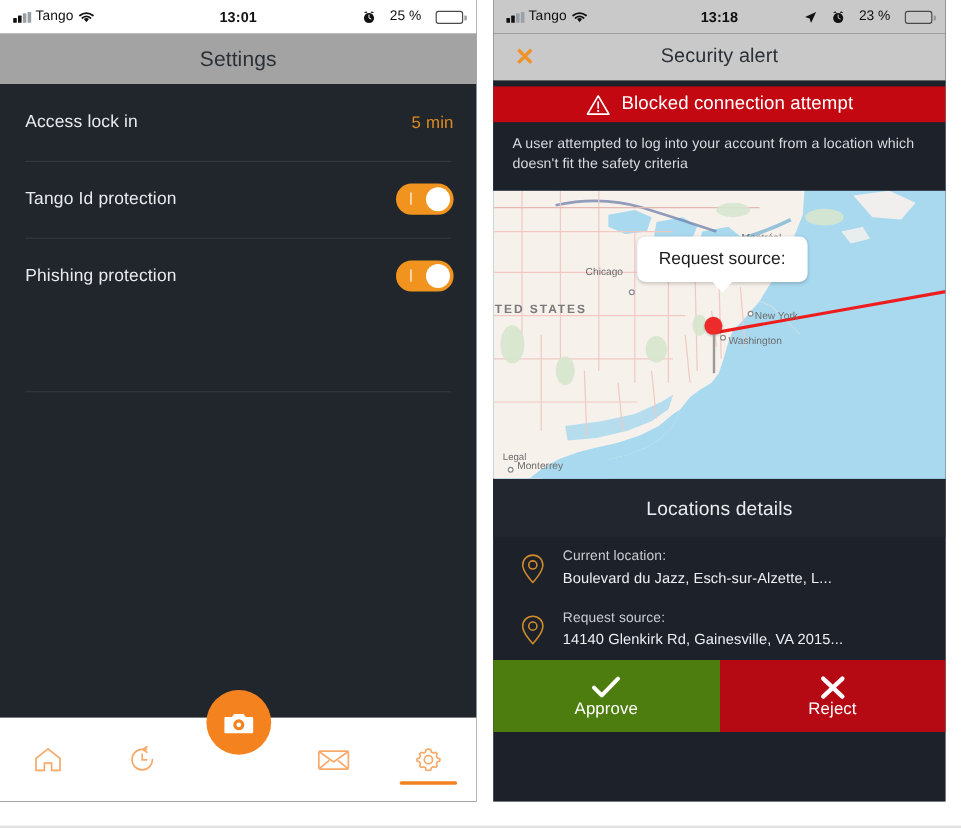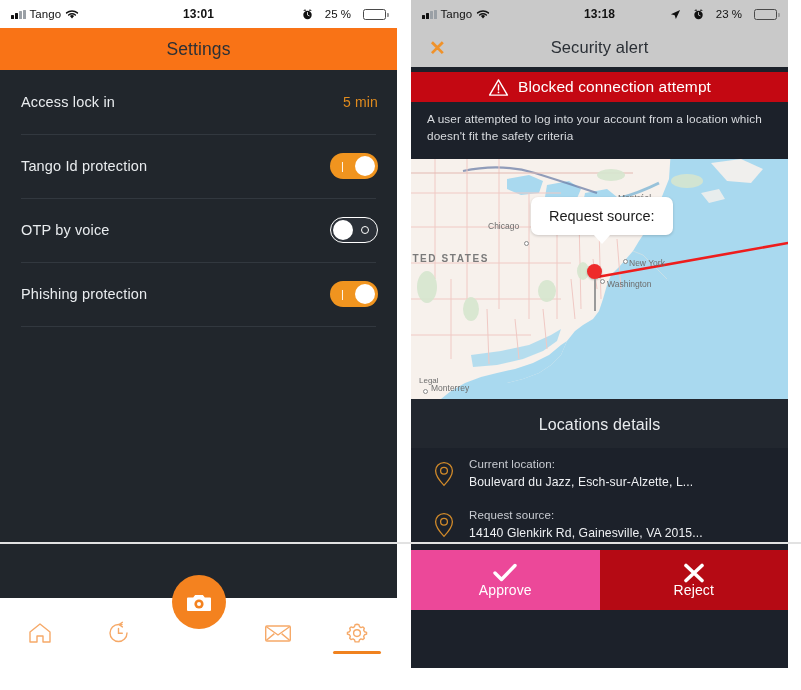--- a/index.html
+++ b/index.html
@@ -4,21 +4,21 @@
 <style>
   * { box-sizing: border-box; margin: 0; padding: 0; }
   html, body {
     width: 801px; height: 690px;
     background: #ffffff;
     font-family: "Liberation Sans", sans-serif;
     overflow: hidden;
   }
   .stage {
     position: relative;
-    width: 801px; height: 544px;
+    width: 801px; height: 690px;
     background: #ffffff;
   }
   .bottom-rule {
     position: absolute; left: 0; bottom: 0;
     width: 801px; height: 2px; background: #e2e2e2;
   }
 
   
   .phone {
     position: absolute;
@@ -67,21 +67,21 @@
   }
   .battery::after {
     content: ""; position: absolute; right: -3.5px; top: 3.5px;
     width: 2px; height: 4px; background: #9a9a9a; border-radius: 0 1px 1px 0;
   }
   .battery .fill { height: 100%; background: #1a1a1a; border-radius: 1px; }
 
   
   #phone-left .statusbar { background: #ffffff; }
   .nav-title-bar {
-    background: #f97316;
+    background: #a3a3a3;
     height: 42px;
     display: flex; align-items: center; justify-content: center;
   }
   .nav-title {
     font-size: 17.5px; color: #2b3036; letter-spacing: .1px;
   }
   .settings-body {
     background: #21262c;
     height: 528px;
     padding: 0 0 0 0;
@@ -248,21 +248,21 @@
     color: #eef0f3; font-size: 12.2px; letter-spacing: .1px;
   }
 
   
   .actions { display: flex; height: 60px; }
   .act {
     flex: 1; display: flex; flex-direction: column;
     align-items: center; justify-content: center; gap: 1px;
     color: #ffffff; font-size: 14px; letter-spacing: .1px;
   }
-  .act.approve { background: #ec4899; }
+  .act.approve { background: #4d7c0f; }
   .act.reject  { background: #b50a14; }
   .act .lbl { margin-top: -2px; }
 </style>
 </head>
 <body>
 
 <div class="stage">
 
   <div class="phone" id="phone-left">
 
@@ -305,27 +305,20 @@
       </div>
 
       <div class="srow">
         <span class="srow-label">Tango Id protection</span>
         <span class="toggle on">
           <span class="mark">|</span>
           <span class="knob"></span>
         </span>
       </div>
 
-      <div class="srow">
-        <span class="srow-label">OTP by voice</span>
-        <span class="toggle off">
-          <span class="mark"></span>
-          <span class="knob"></span>
-        </span>
-      </div>
 
       <div class="srow">
         <span class="srow-label">Phishing protection</span>
         <span class="toggle on">
           <span class="mark">|</span>
           <span class="knob"></span>
         </span>
       </div>
 
       <div class="srow-last-sep" style="top:256px"></div>

